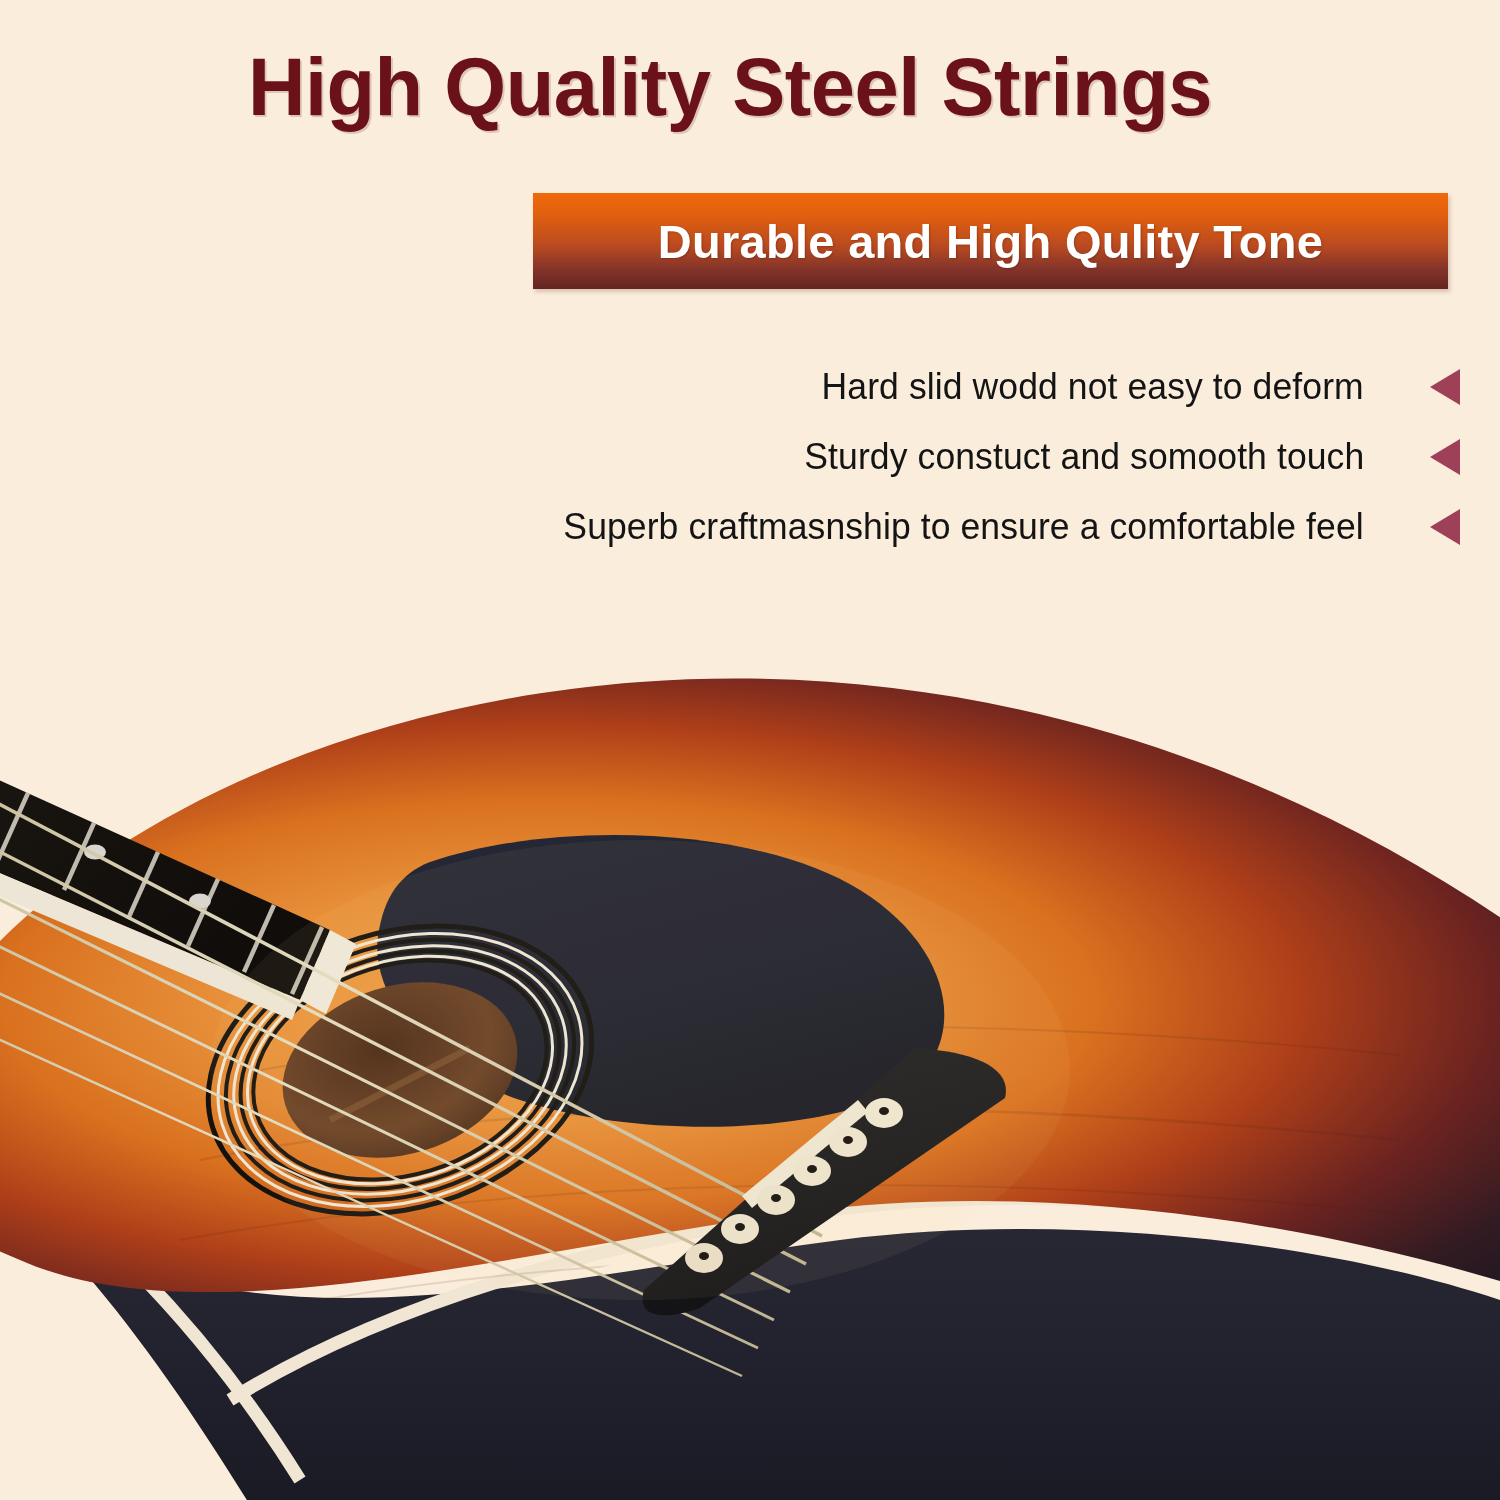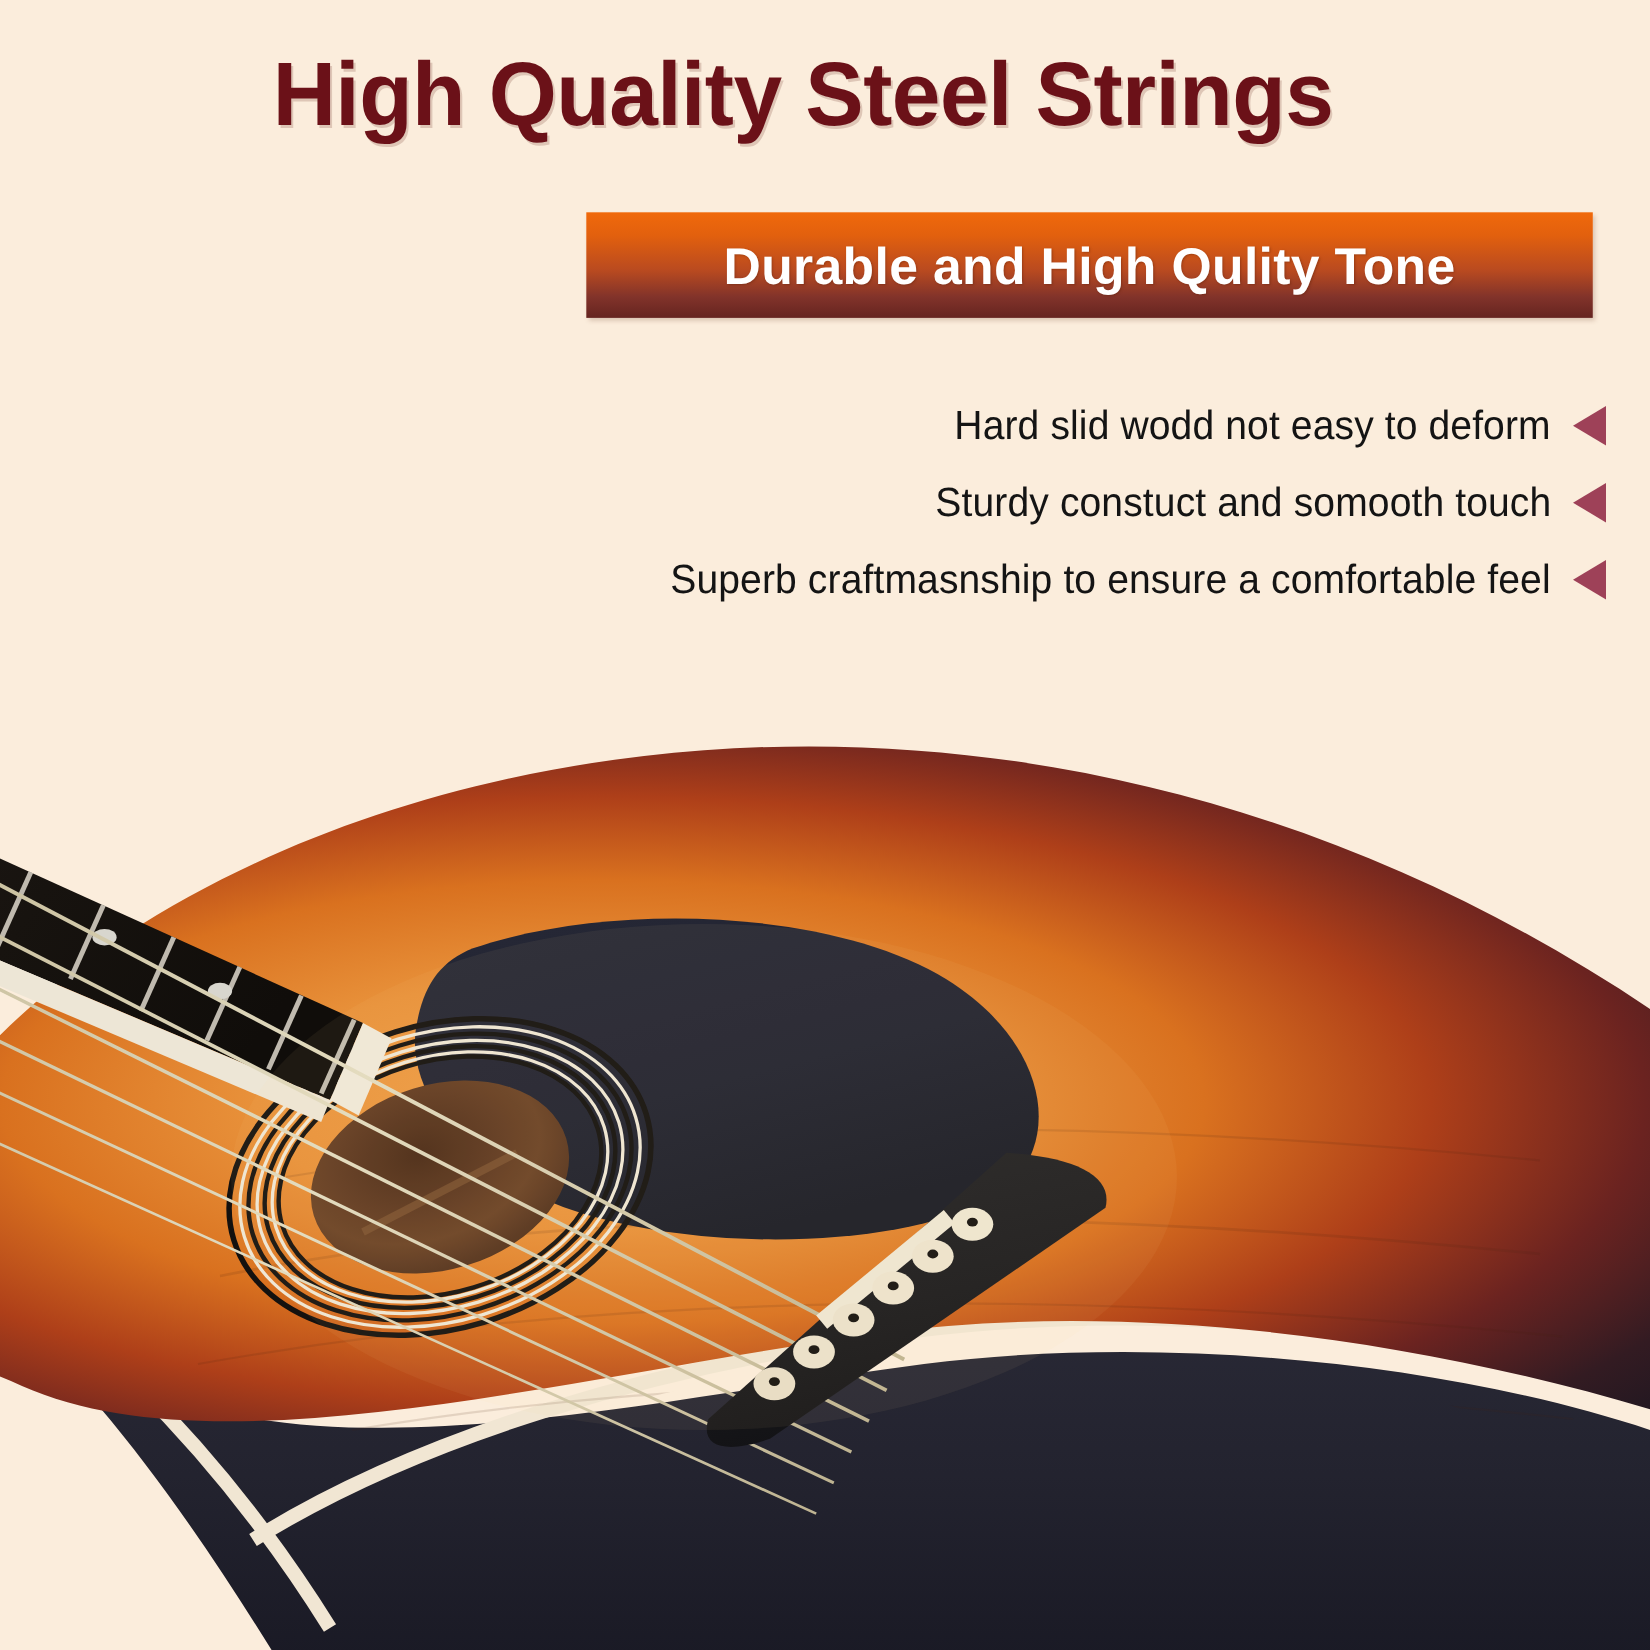--- a/index.html
+++ b/index.html
@@ -65,20 +65,21 @@
   .bullets {
     position:absolute;
     left:300px; top:352px;
     width:1160px;
   }
   .bullet-row {
     display:flex;
     align-items:center;
     justify-content:flex-end;
     height:70px;
+    gap:46px;
   }
   .bullet-text {
     font-size:37px;
     color:#141414;
     white-space:nowrap;
     letter-spacing:0.1px;
     font-stretch:condensed;
     transform:scaleX(0.96);
     transform-origin:right center;
   }

